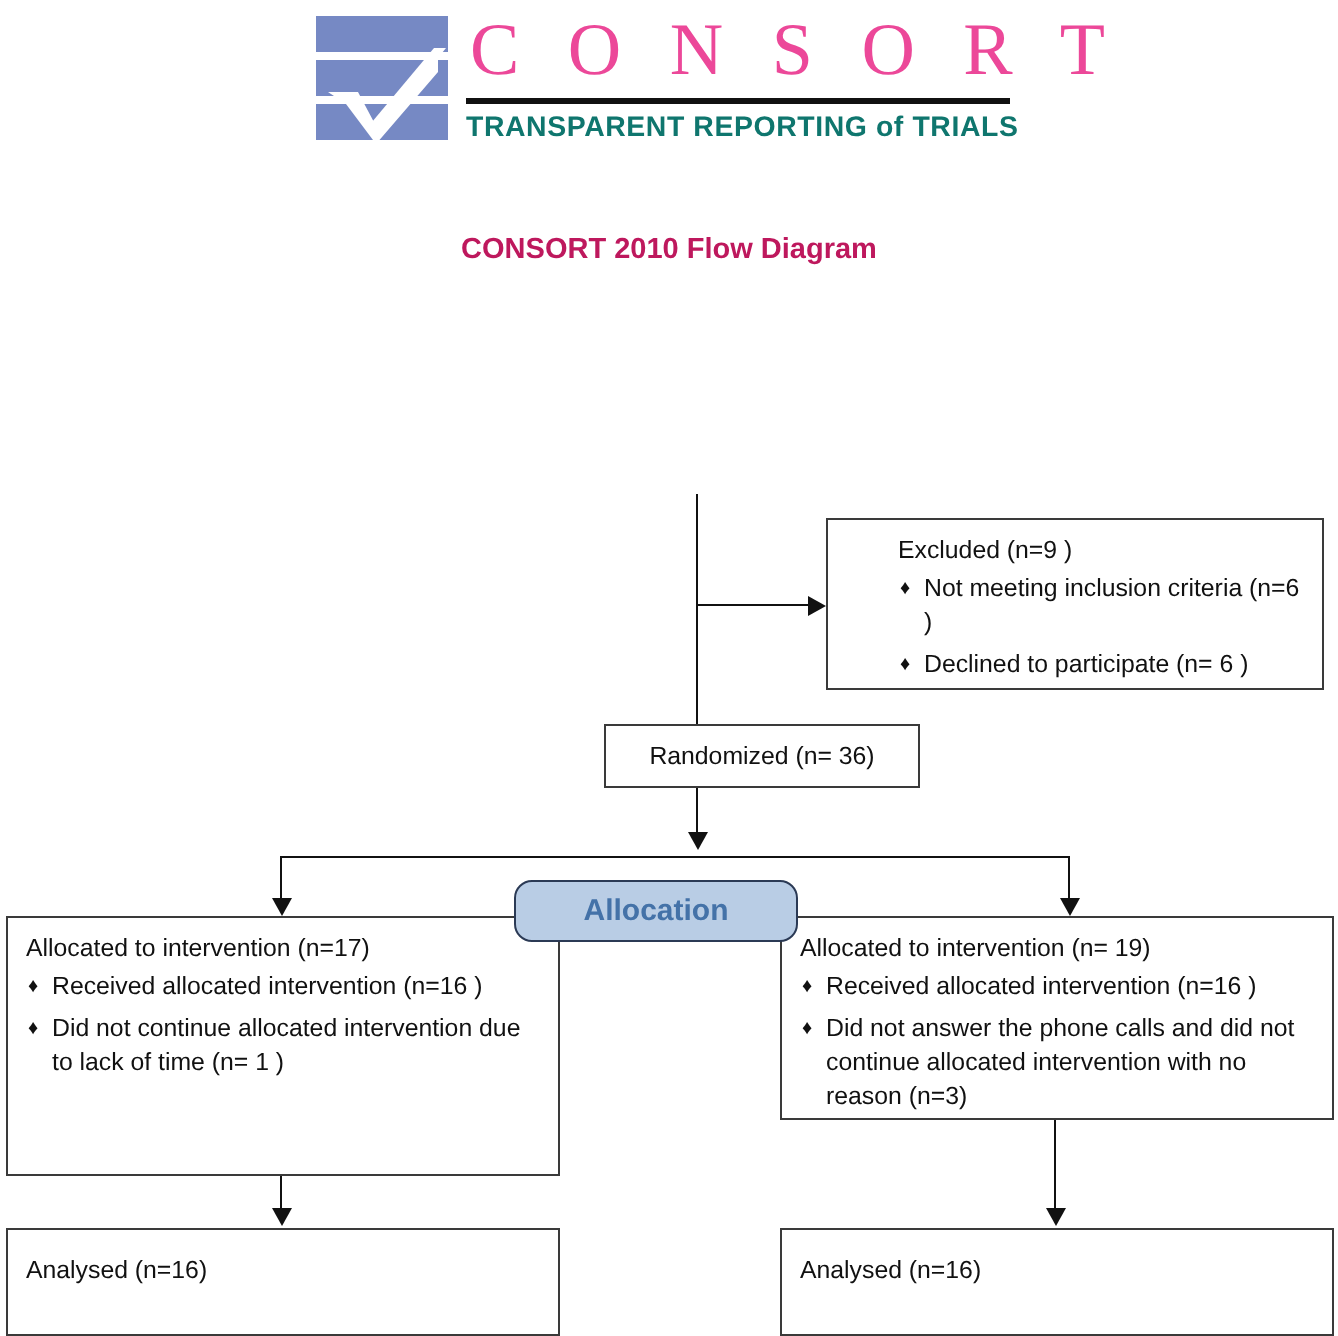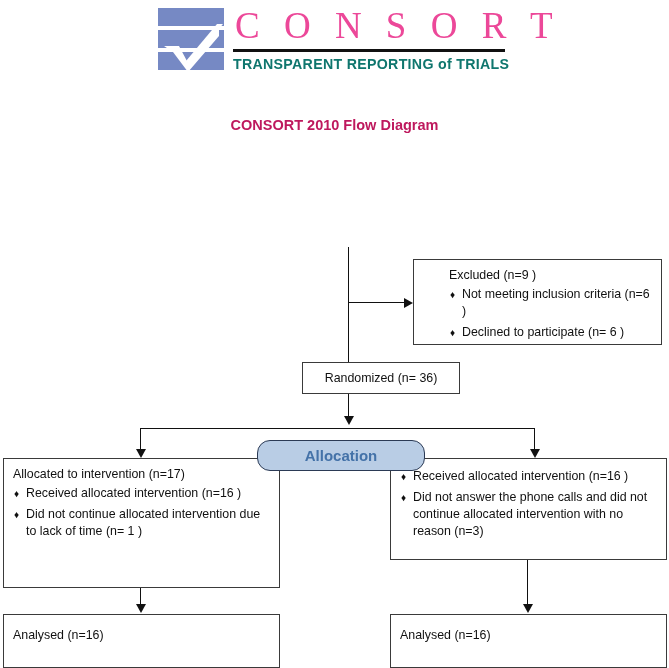--- a/index.html
+++ b/index.html
@@ -88,21 +88,21 @@
     color: #4472a8;
     font-weight: bold;
     font-size: 15px;
     display: flex;
     align-items: center;
     justify-content: center;
     box-sizing: border-box;
     z-index: 5;
   }
   #badge-enrollment { left: 10px;  top: 201px; width: 152px; height: 33px; }
-  #badge-allocation { left: 257px; top: 440px; width: 168px; height: 31px; border-radius: 13px; }
+  #badge-allocation { left: 257px; top: 440px; width: 142px; height: 31px; }
 
   
   .flow-box {
     position: absolute;
     border: 1.1px solid #3a3a3a;
     background: #ffffff;
     box-sizing: border-box;
     font-size: 12.4px;
     line-height: 17px;
     color: #111111;
@@ -228,20 +228,21 @@
         <li class="wrapping">
           <span class="dia">♦</span>
           <span>Did not continue allocated intervention due to lack of time (n= 1 )</span>
         </li>
       </ul>
     </div>
   </div>
 
   <div class="flow-box" id="box-alloc-right">
     <div class="box-inner">
+      <div class="box-line">Allocated to intervention (n= 19)</div>
       <ul class="bullets">
         <li>
           <span class="dia">♦</span>
           <span>Received allocated intervention (n=16 )</span>
         </li>
         <li class="wrapping">
           <span class="dia">♦</span>
           <span>Did not answer the phone calls and did not continue allocated intervention with no reason (n=3)</span>
         </li>
       </ul>

